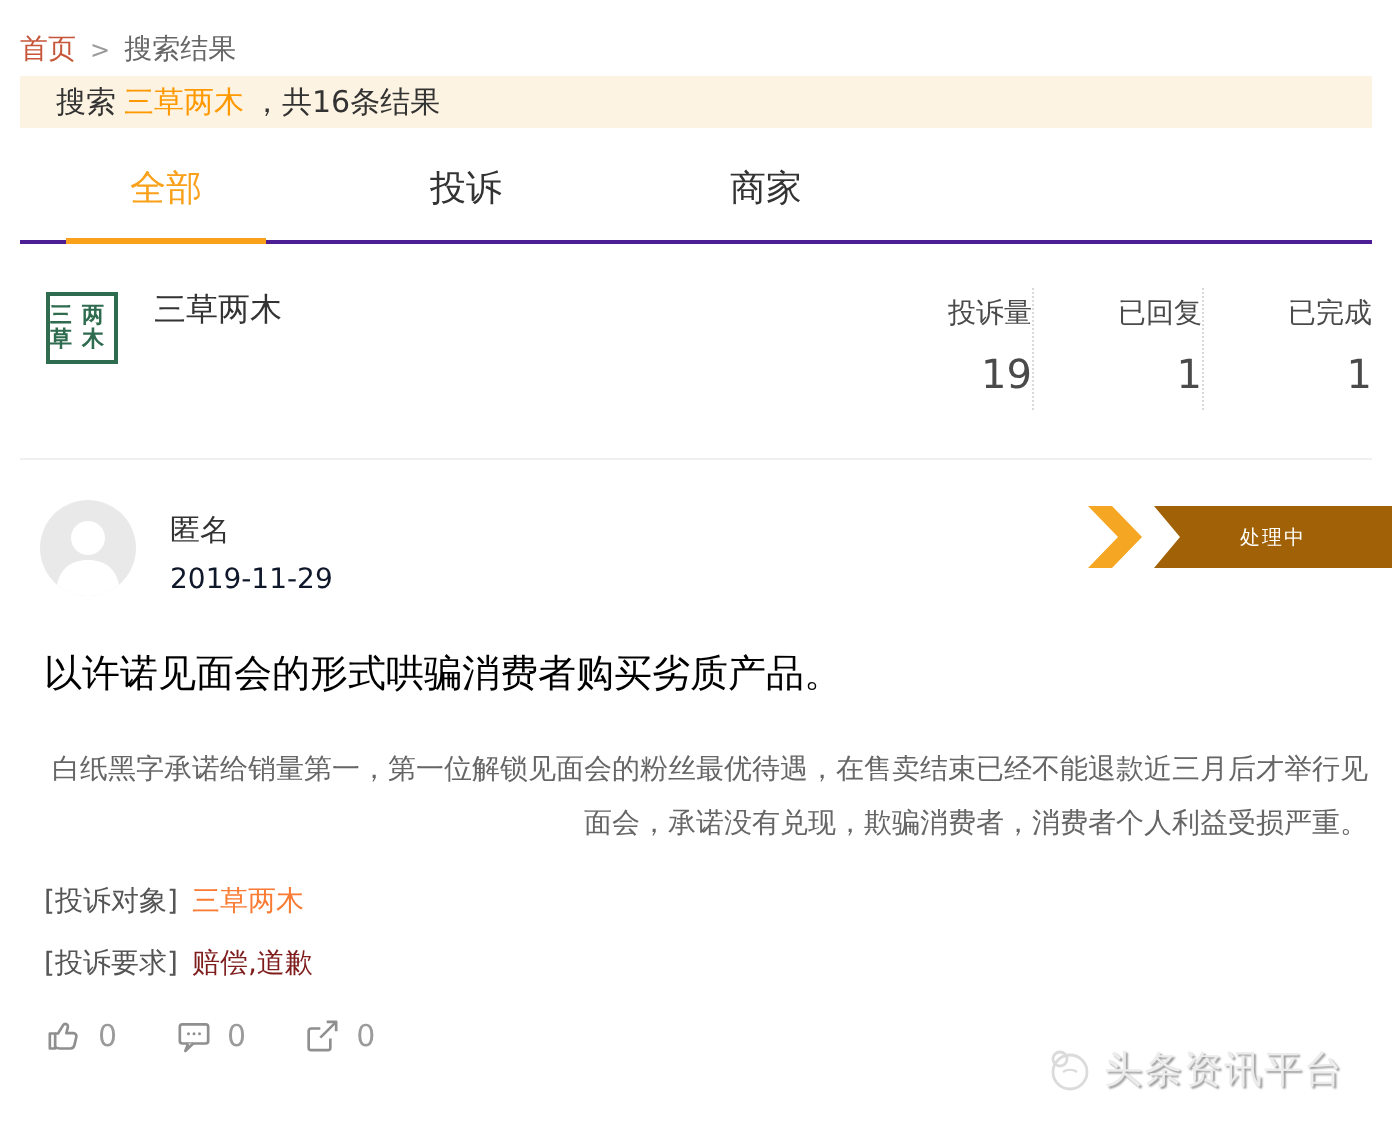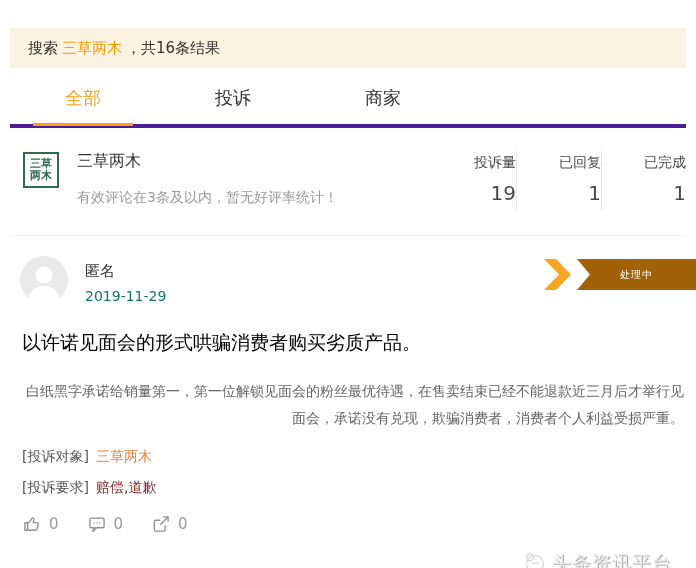--- a/index.html
+++ b/index.html
@@ -11,55 +11,55 @@
   .page { padding:0 10px; position:relative; height:100%; }
 
   
   .breadcrumb { padding-top:16px; font-size:14px; display:flex; align-items:center; }
   .crumb-home { color:#c7573b; cursor:pointer; }
   .crumb-sep { color:#9b9b9b; margin:0 7px; font-size:12px; }
   .crumb-cur { color:#666; }
 
   
   .searchbar {
-    margin-top:28px; height:40px; background:#fdf3e2;
+    margin-top:4px; height:26px; background:#fdf3e2;
     display:flex; align-items:center; padding-left:18px; font-size:15px; color:#333;
   }
   .searchbar .kw { color:#f90; margin:0 4px; }
 
   
-  .tabs { margin-top:12px; display:flex; border-bottom:4px solid #4c1d95; padding-left:23px; }
+  .tabs { margin-top:12px; display:flex; border-bottom:2px solid #4c1d95; padding-left:23px; }
   .tab {
     width:100px; margin-right:50px; text-align:center; font-size:18px; color:#333;
     padding:6px 0 13px; cursor:pointer;
   }
   .tab.active { color:#f9a11b; border-bottom:3px solid #f9a11b; margin-bottom:-2px; }
 
   
   .merchant { margin-top:20px; display:flex; align-items:flex-start; padding-bottom:24px; border-bottom:1px solid #f0f0f0; }
   .m-logo {
     width:36px; height:36px; border:2px solid #2e6b4f; background:#fff; margin-left:13px; margin-top:4px;
-    display:flex; flex-direction:column; align-items:center; justify-content:center;
+    display:flex; flex-direction:row; align-items:center; justify-content:center;
     color:#2e6b4f; font-size:11px; line-height:12px; font-weight:bold; flex:none;
   }
   .m-info { margin-left:18px; flex:1; }
   .m-name { font-size:16px; color:#333; margin-top:3px; cursor:pointer; }
   .m-note { font-size:14px; color:#999; margin-top:17px; }
   .m-stats { display:flex; margin-top:2px; }
   .stat { width:85px; text-align:right; padding:2px 0 6px; }
   .stat + .stat { border-left:1px dotted #d9d9d9; }
   .stat-label { font-size:14px; color:#4a4a4a; margin-top:2px; }
   .stat-value { font-size:20px; color:#4a4a4a; margin-top:9px; }
 
   
   .c-header { margin-top:20px; position:relative; display:flex;align-items:flex-end; }
   .avatar { width:48px; height:48px; border-radius:50%; background:#e9e9e9; margin-left:10px; overflow:hidden; flex:none; }
   .c-meta { margin-left:17px; padding-top:5px; }
   .c-author { font-size:15px; color:#333; }
-  .c-date { font-size:14px; color:#0f766e; margin-top:7px; }
+  .c-date { font-size:14px; color:#0f172a; margin-top:7px; }
 
   .ribbon { position:absolute; right:-10px; top:3px; width:152px; height:31px; }
   .ribbon-arrow {
     position:absolute; left:0; top:0; width:27px; height:100%; background:#f5a623;
     clip-path:polygon(0 0, 12px 0, 27px 50%, 12px 100%, 0 100%, 15px 50%);
   }
   .ribbon-body {
     position:absolute; left:33px; right:0; top:0; bottom:0; background:#a16207;
     clip-path:polygon(0 0, 100% 0, 100% 100%, 0 100%, 13px 50%);
     display:flex; align-items:center; justify-content:center;
@@ -84,41 +84,45 @@
     color:#ececec; text-shadow:1px 1px 1px #9a9a9a; font-size:19px; letter-spacing:1px;
     user-select:none; pointer-events:none;
   }
   .watermark svg { margin-right:6px; opacity:.75; }
 </style>
 </head>
 <body>
 
 <div class="page">
 
+  <div class="breadcrumb">
+    <span class="crumb-home">首页</span>
+    <span class="crumb-sep">&gt;</span>
+    <span class="crumb-cur">搜索结果</span>
+  </div>
 
   <div class="searchbar">
     <span>搜索</span>
     <span class="kw">三草两木</span>
     <span>，共16条结果</span>
   </div>
 
   <div class="tabs">
     <div class="tab active">全部</div>
     <div class="tab">投诉</div>
     <div class="tab">商家</div>
   </div>
 
   <div class="merchant">
     <div class="m-logo">
       <span>三草</span>
       <span>两木</span>
     </div>
     <div class="m-info">
       <div class="m-name">三草两木</div>
-      <div class="m-note">有效评论在3条及以内，暂无好评率统计！</div>
     </div>
     <div class="m-stats">
       <div class="stat">
         <div class="stat-label">投诉量</div>
         <div class="stat-value">19</div>
       </div>
       <div class="stat">
         <div class="stat-label">已回复</div>
         <div class="stat-value">1</div>
       </div>

